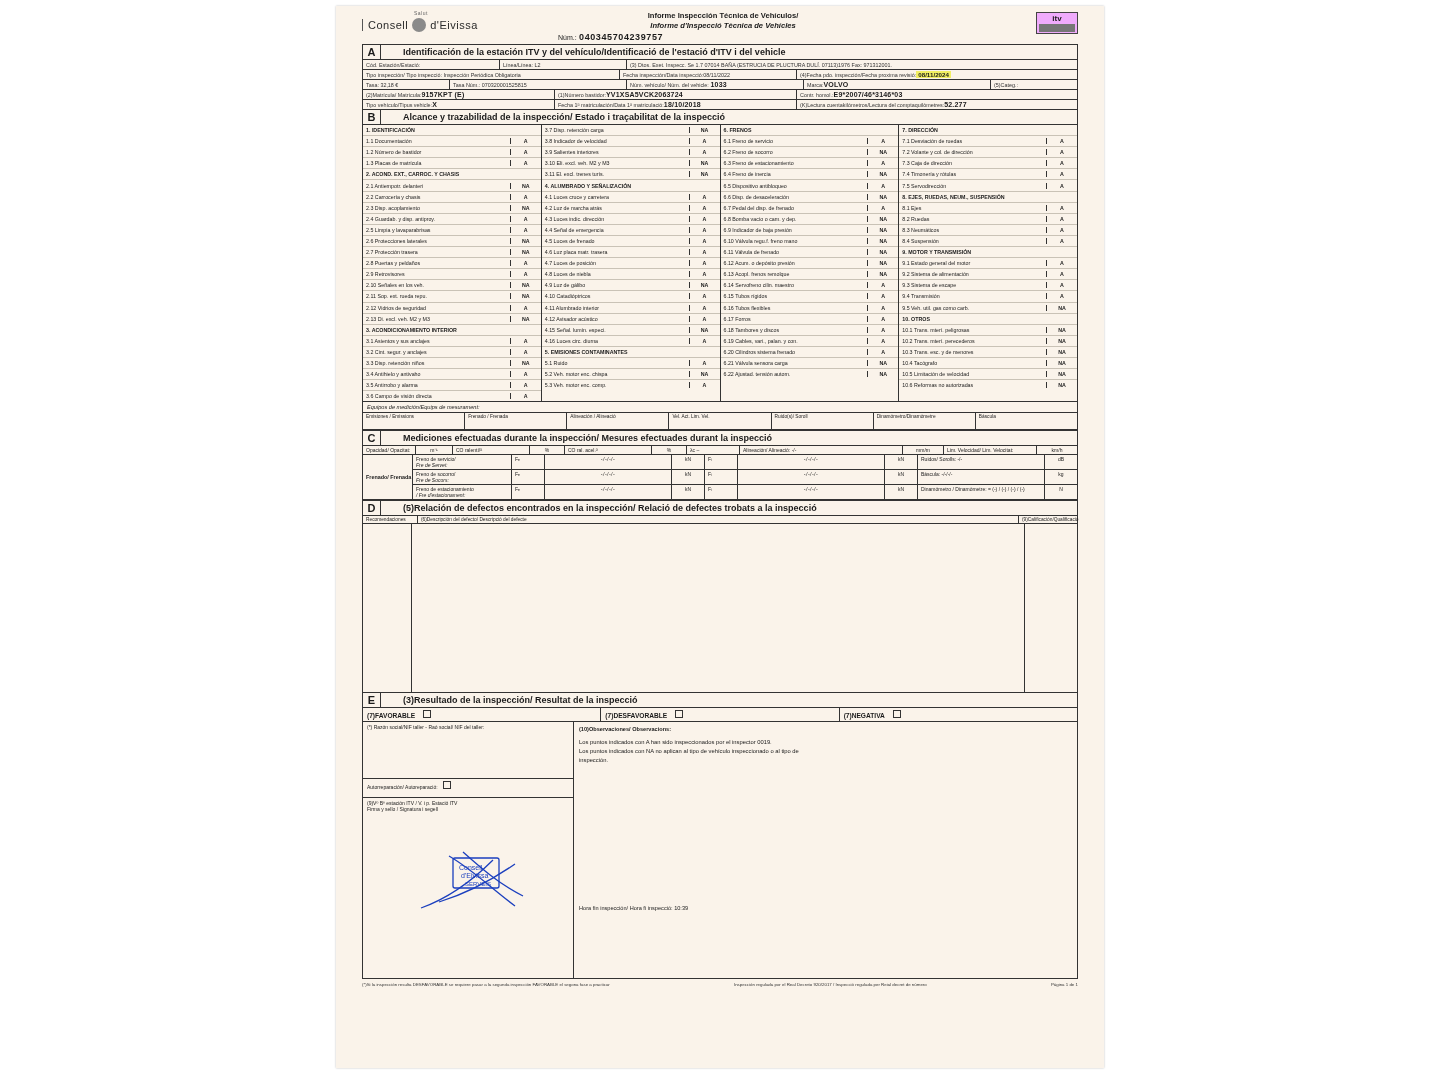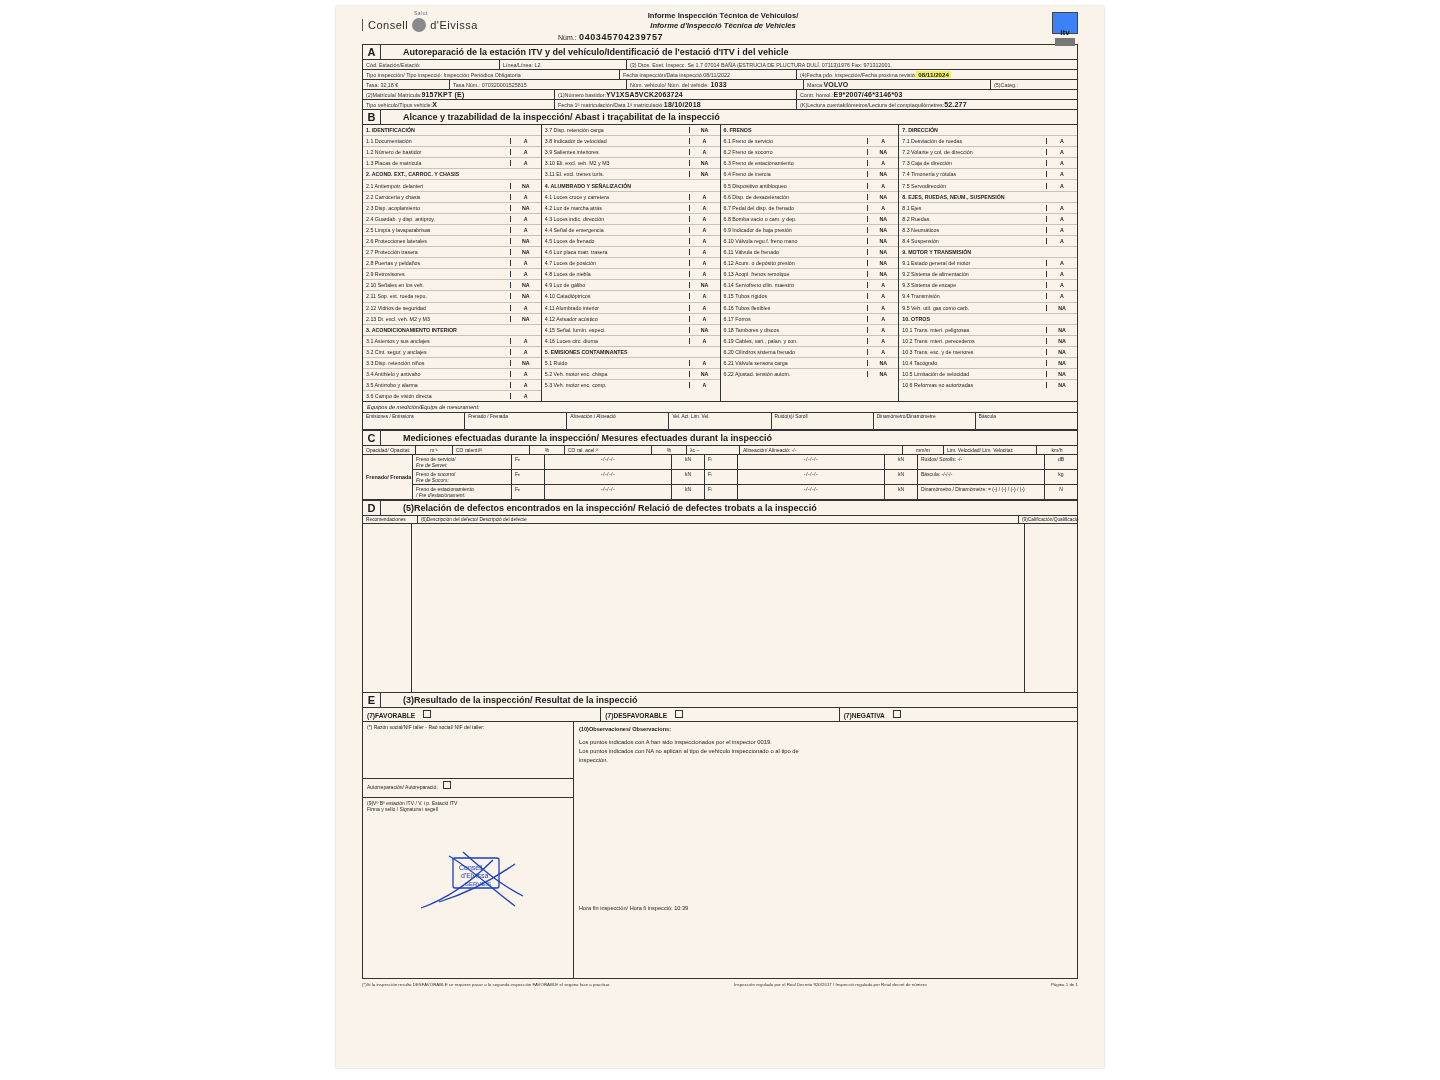--- a/index.html
+++ b/index.html
@@ -10,22 +10,22 @@
   .doc{position:absolute;left:362px;top:10px;width:716px;height:1042px;color:#1b1b1b;}
 
   
   .hdr{position:relative;height:34px;}
   .consell{position:absolute;left:0;top:8px;font-size:11px;letter-spacing:.5px;color:#2a2a2a;}
   .consell .bar{display:inline-block;width:1px;height:12px;background:#555;vertical-align:-2px;margin-right:5px;}
   .consell .ic{display:inline-block;width:14px;height:14px;border-radius:50%;background:#8a8a8a;vertical-align:-3px;margin:0 4px;}
   .consell .sub{position:absolute;left:52px;top:-8px;font-size:5px;color:#666;}
   .title-c{position:absolute;left:196px;top:1px;width:330px;text-align:center;font-size:7.6px;font-weight:bold;line-height:10px;}
   .title-c i{font-weight:bold;margin-top:43px;}
-  .itvlogo{position:absolute;right:0;top:2px;width:26px;height:22px;border:1px solid #444;background:#3b82f6;
-           font-size:8px;font-weight:bold;text-align:center;line-height:9px;padding-top:15px;box-sizing:border-box;}
+  .itvlogo{position:absolute;right:0;top:2px;width:42px;height:22px;border:1px solid #444;background:#f0abfc;
+           font-size:8px;font-weight:bold;text-align:center;line-height:9px;padding-top:1px;box-sizing:border-box;}
   .itvlogo .b{display:block;height:8px;background:#777;margin:1px 2px 0;}
   .numline{position:absolute;left:196px;top:22px;font-size:8.5px;}
   .numline .lbl{font-size:7px;}
   .numline .val{font-weight:bold;letter-spacing:.6px;font-size:9px;}
 
   
   .sec{border:1px solid #333;border-top:1px solid #333;}
   .bandrow{display:flex;align-items:stretch;border-bottom:1px solid #333;}
   .letter{width:17px;min-width:17px;border-right:1px solid #333;text-align:center;font-weight:bold;font-size:11px;
           display:flex;align-items:center;justify-content:center;background:#faf3ea;}
@@ -106,21 +106,21 @@
       </div>
       <div class="numline">
         <span class="lbl">Núm.:</span>
         <span class="val">040345704239757</span>
       </div>
     </div>
 
     <div class="sec">
       <div class="bandrow">
         <div class="letter">A</div>
-        <div class="bandtitle">Autoreparació de la estación ITV y del vehículo/Identificació de l'estació d'ITV i del vehicle</div>
+        <div class="bandtitle">Identificación de la estación ITV y del vehículo/Identificació de l'estació d'ITV i del vehicle</div>
       </div>
 
       <div class="row">
         <div class="cell" style="width:130px"><span class="lab">Cód. Estación/Estació:</span></div>
         <div class="cell" style="width:120px"><span class="lab">Línea/Línea: L2</span></div>
         <div class="cell" style="flex:1"><span class="lab">(3) Dtos. Exet. Inspecc. Se 1.7 07014 BAÑA (ESTRUCIA DE PLUCTURA DULÍ. 07113)1976  Fax: 971312001.</span></div>
       </div>
 
       <div class="row">
         <div class="cell" style="width:250px"><span class="lab">Tipo inspección/ Tipo inspecció: Inspección Periódica Obligatoria</span></div>
@@ -145,21 +145,21 @@
       <div class="row" style="border-bottom:none">
         <div class="cell" style="width:185px"><span class="lab">Tipo vehículo/Tipus vehicle:</span><span class="val">X</span></div>
         <div class="cell" style="width:235px"><span class="lab">Fecha 1ª matriculación/Data 1ª matriculació:</span><span class="val">18/10/2018</span></div>
         <div class="cell" style="flex:1"><span class="lab">(K)Lectura cuentakilómetros/Lectura del comptaquilòmetres:</span><span class="val">52.277</span></div>
       </div>
     </div>
 
     <div class="sec" style="border-top:none">
       <div class="bandrow">
         <div class="letter">B</div>
-        <div class="bandtitle">Alcance y trazabilidad de la inspección/ Abast i traçabilitat de la inspecció</div>
+        <div class="bandtitle">Alcance y trazabilidad de la inspección/ Estado i traçabilitat de la inspecció</div>
       </div>
 
       <div class="bgrid">
         <div class="bcol" id="c1">
             <div class="bline grp">
               <div class="t">1. IDENTIFICACIÓN</div>
               <div class="m"></div>
             </div>
             <div class="bline">
               <div class="t">1.1 Documentación</div>

